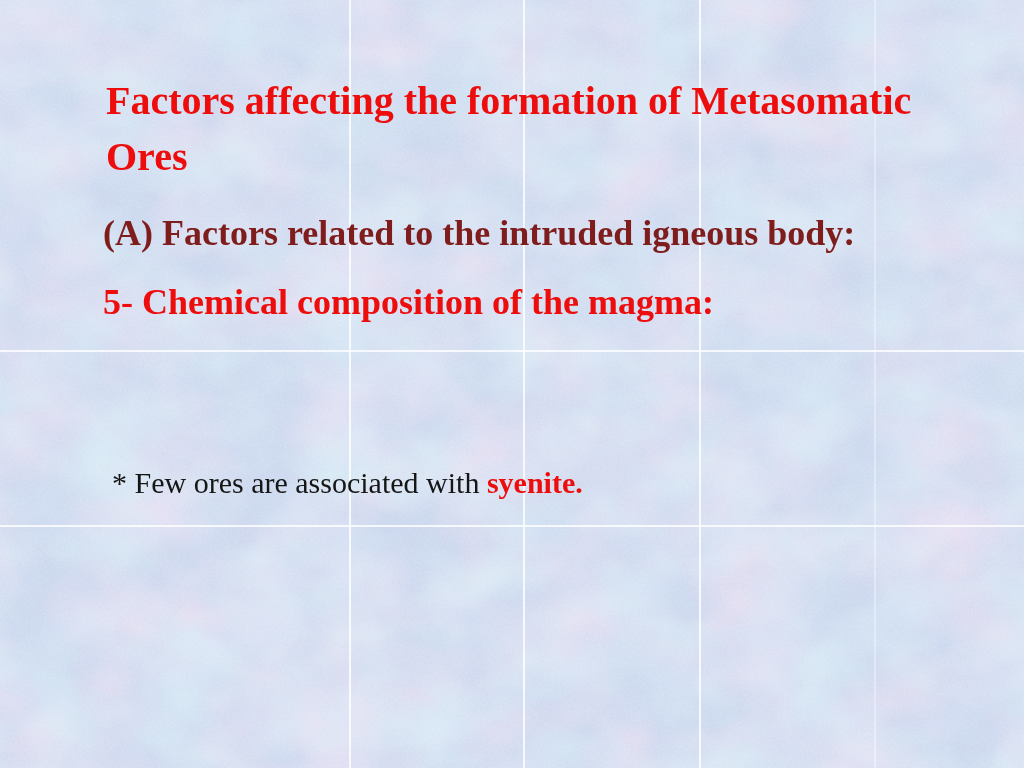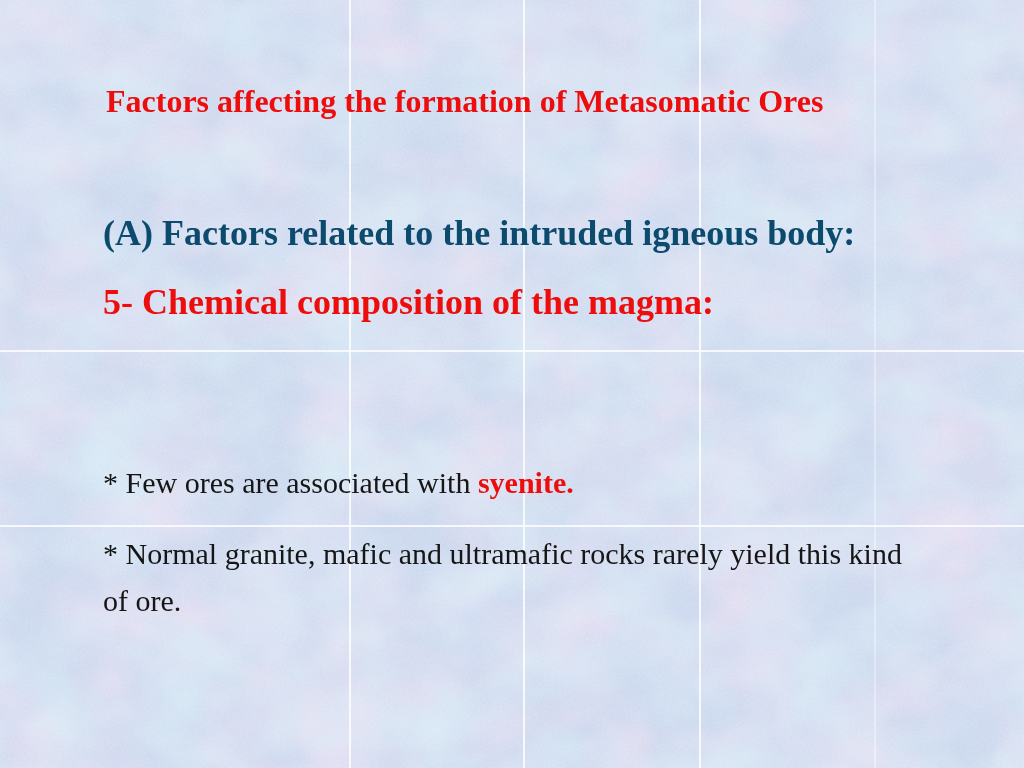--- a/index.html
+++ b/index.html
@@ -11,38 +11,38 @@
     font-family:"Liberation Serif","DejaVu Serif",serif;
   }
   .texture{position:absolute;left:0;top:0;width:1024px;height:768px;display:block;}
   .gridline{position:absolute;background:rgba(255,255,255,0.8);}
   .gridline.v{top:0;width:2px;height:768px;}
   .gridline.h{left:0;height:2px;width:1024px;}
   .gridline.faint{background:rgba(255,255,255,0.35);}
   .textblock{position:absolute;white-space:normal;}
   .slide-title{
     left:106px;top:73px;width:824px;
-    font-size:32px;font-weight:bold;line-height:56px;
+    font-size:40px;font-weight:bold;line-height:56px;
     color:#ee0d0d;
   }
   .heading-blue{
     left:103px;top:211px;
     font-size:36px;font-weight:bold;line-height:44px;
-    color:#0c4a6e;white-space:nowrap;
+    color:#7f1d1d;white-space:nowrap;
   }
   .heading-red{
     left:103px;top:280px;
     font-size:36px;font-weight:bold;line-height:44px;
     color:#ee0d0d;white-space:nowrap;
   }
   .body-text{
     font-size:30px;font-weight:normal;color:#161616;
   }
   .bullet-1{left:103px;top:350px;width:795px;line-height:42px;}
-  .bullet-2{left:103px;top:462px;line-height:42px;white-space:nowrap;}
+  .bullet-2{left:112px;top:462px;line-height:42px;white-space:nowrap;}
   .bullet-3{left:103px;top:530px;width:800px;line-height:47px;}
   .highlight-red{color:#ee0d0d;font-weight:bold;}
 </style>
 </head>
 <body>
 
 <div class="slide">
 
   <svg class="texture" width="1024" height="768" viewBox="0 0 1024 768" aria-hidden="true">
     <defs>
@@ -81,15 +81,14 @@
 
   <div class="textblock heading-blue">(A) Factors related to the intruded igneous body:</div>
 
   <div class="textblock heading-red">5- Chemical composition of the magma:</div>
 
 
   <div class="textblock body-text bullet-2">
     <span>* Few ores are associated with </span><span class="highlight-red">syenite.</span>
   </div>
 
-  <div class="textblock body-text bullet-3">* Normal granite, mafic and ultramafic rocks rarely yield this kind of ore.</div>
 
 </div>
 
 </body></html>

